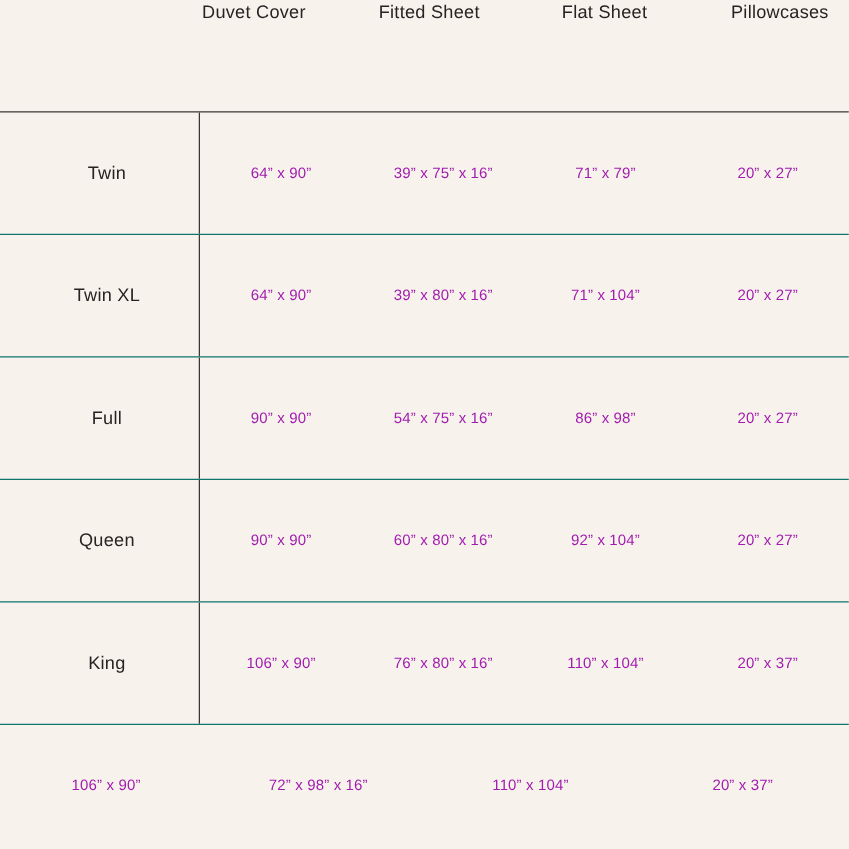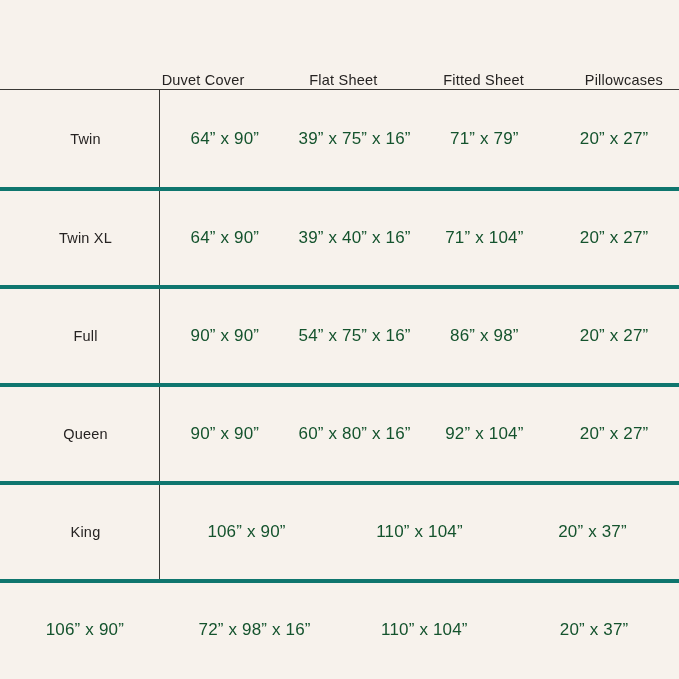--- a/index.html
+++ b/index.html
@@ -33,21 +33,21 @@
   }
   .chart-header .corner-cell {
     width: 148px;
     flex: 0 0 148px;
     height: 100%;
   }
   .chart-header .header-cols {
     flex: 1 1 auto;
     display: flex;
     height: 100%;
-    align-items: flex-end;
+    align-items: flex-start;
     gap: 30px;
   }
   .header-cell {
     flex: 1 1 0;
     text-align: center;
     font-size: 14.5px;
     color: #262322;
     letter-spacing: 0.015em;
     line-height: 1.2;
     padding-top: 2px;
@@ -57,21 +57,21 @@
   .chart-body {
     position: absolute;
     top: 89px;
     left: 0;
     width: 679px;
   }
   .chart-row {
     display: flex;
     height: 98px;
     width: 679px;
-    border-top: 4px solid #0f766e;
+    border-top: 1px solid #0f766e;
     box-sizing: border-box;
   }
   .chart-row:first-child {
     border-top: 1px solid #3a3835;
   }
   .row-label-cell {
     width: 148px;
     flex: 0 0 148px;
     display: flex;
     align-items: center;
@@ -84,58 +84,58 @@
     margin-left: 12px;
   }
   .row-values {
     flex: 1 1 auto;
     display: flex;
     align-items: center;
   }
   .value-cell {
     flex: 1 1 0;
     text-align: center;
-    font-size: 17px;
-    color: #14532d;
+    font-size: 12px;
+    color: #a21caf;
     letter-spacing: 0.01em;
     line-height: 1.25;
   }
 </style>
 </head>
 <body>
 
 <div class="size-chart">
 
   <div class="chart-header">
     <div class="corner-cell"></div>
     <div class="header-cols">
       <div class="header-cell">Duvet Cover</div>
+      <div class="header-cell">Fitted Sheet</div>
       <div class="header-cell">Flat Sheet</div>
-      <div class="header-cell">Fitted Sheet</div>
       <div class="header-cell">Pillowcases</div>
     </div>
   </div>
 
   <div class="chart-body">
 
     <div class="chart-row">
       <div class="row-label-cell">Twin</div>
       <div class="row-values">
         <div class="value-cell">64” x 90”</div>
         <div class="value-cell">39” x 75” x 16”</div>
         <div class="value-cell">71” x 79”</div>
         <div class="value-cell">20” x 27”</div>
       </div>
     </div>
 
     <div class="chart-row">
       <div class="row-label-cell">Twin XL</div>
       <div class="row-values">
         <div class="value-cell">64” x 90”</div>
-        <div class="value-cell">39” x 40” x 16”</div>
+        <div class="value-cell">39” x 80” x 16”</div>
         <div class="value-cell">71” x 104”</div>
         <div class="value-cell">20” x 27”</div>
       </div>
     </div>
 
     <div class="chart-row">
       <div class="row-label-cell">Full</div>
       <div class="row-values">
         <div class="value-cell">90” x 90”</div>
         <div class="value-cell">54” x 75” x 16”</div>
@@ -151,20 +151,21 @@
         <div class="value-cell">60” x 80” x 16”</div>
         <div class="value-cell">92” x 104”</div>
         <div class="value-cell">20” x 27”</div>
       </div>
     </div>
 
     <div class="chart-row">
       <div class="row-label-cell">King</div>
       <div class="row-values">
         <div class="value-cell">106” x 90”</div>
+        <div class="value-cell">76” x 80” x 16”</div>
         <div class="value-cell">110” x 104”</div>
         <div class="value-cell">20” x 37”</div>
       </div>
     </div>
 
     <div class="chart-row">
       <div class="row-values">
         <div class="value-cell">106” x 90”</div>
         <div class="value-cell">72” x 98” x 16”</div>
         <div class="value-cell">110” x 104”</div>

